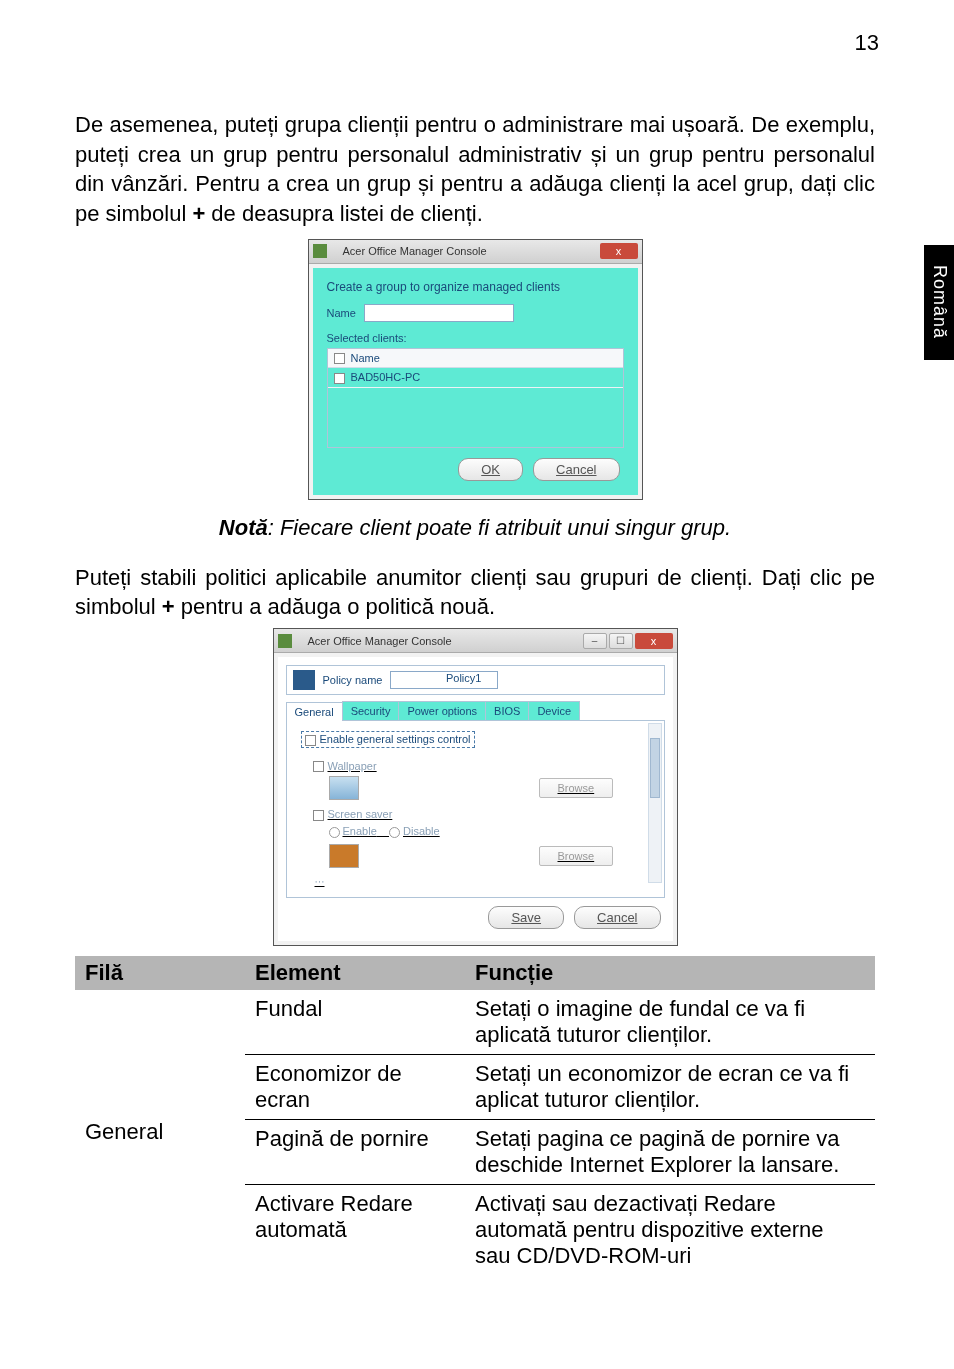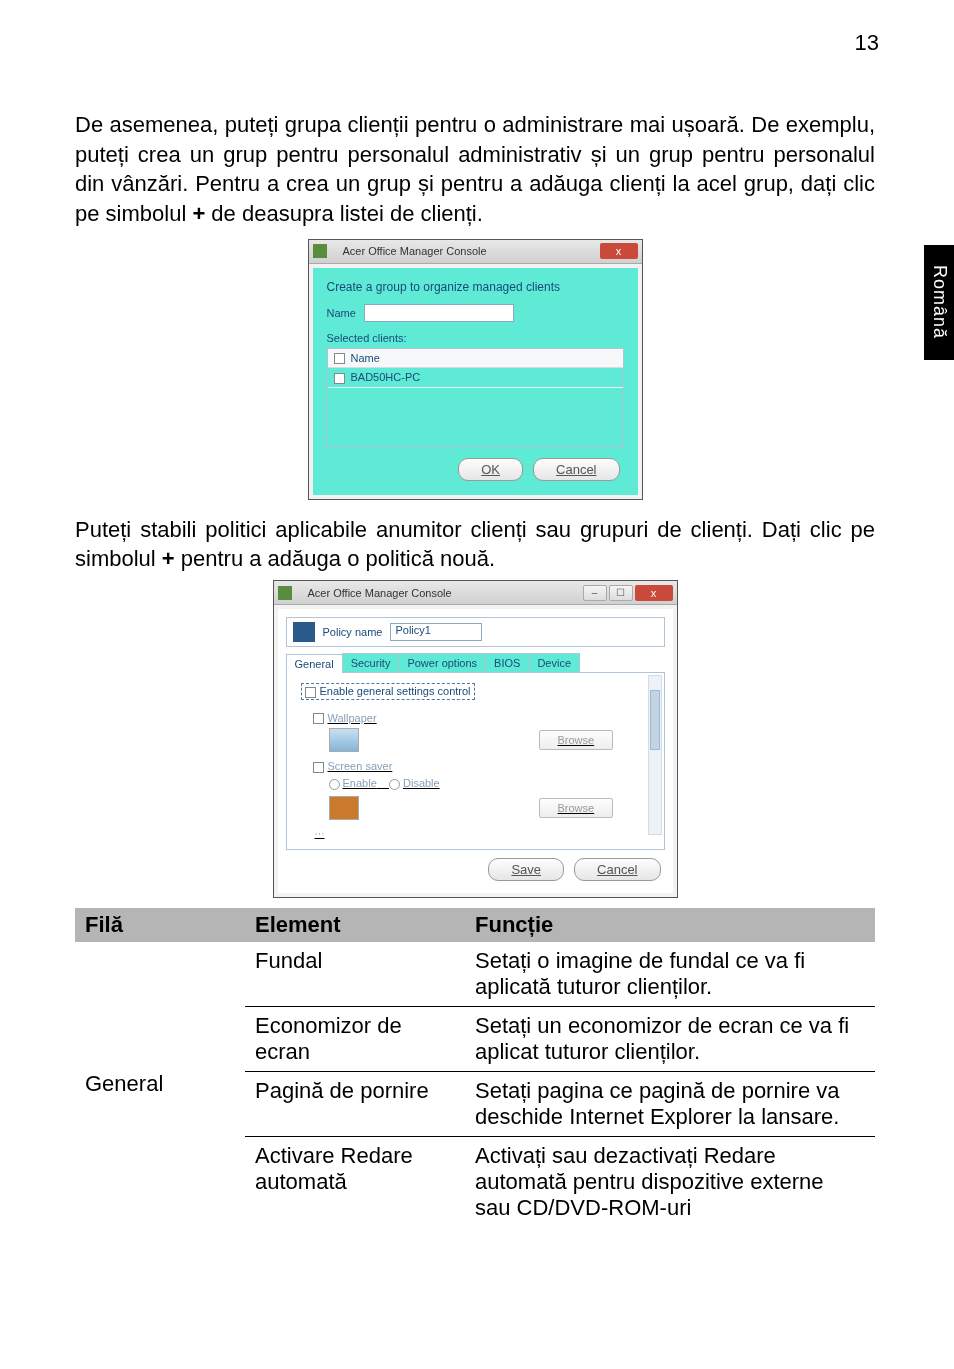--- a/index.html
+++ b/index.html
@@ -179,24 +179,25 @@
     margin-bottom: 6px;
   }
   .policy-icon {
     width: 22px; height: 20px;
     background: #2a5a8a;
     display: inline-block;
   }
   .policy-input {
     border: 1px solid #8aa8c8;
     height: 18px;
-    width: 92px;
-    padding: 0 4px;
+    width: 108px;
+    padding: 0 16px;
     font-size: 11px;
     color: #1a4a7a;
+    text-align: right;
   }
   .tabs {
     display: flex;
     border-bottom: 1px solid #b0c4d8;
     font-size: 11px;
   }
   .tab {
     border: 1px solid #b0c4d8;
     border-bottom: none;
     padding: 3px 8px;
@@ -340,20 +341,23 @@
           <span class="chk"></span><span>BAD50HC-PC</span>
         </div>
       </div>
       <div class="dlg-buttons">
         <div class="win-btn">OK</div>
         <div class="win-btn">Cancel</div>
       </div>
     </div>
   </div>
 
+  <p class="note">
+    <span class="bold">Notă</span><span>: Fiecare client poate fi atribuit unui singur grup.</span>
+  </p>
 
 
   <p class="para2">
     <span>Puteți stabili politici aplicabile anumitor clienți sau grupuri de clienți. Dați clic pe simbolul </span><span class="bold">+</span><span> pentru a adăuga o politică nouă.</span>
   </p>
 
   <div class="dialog2">
     <div class="titlebar2">
       <div class="titlebar-left">
         <span class="title-icon"></span>

